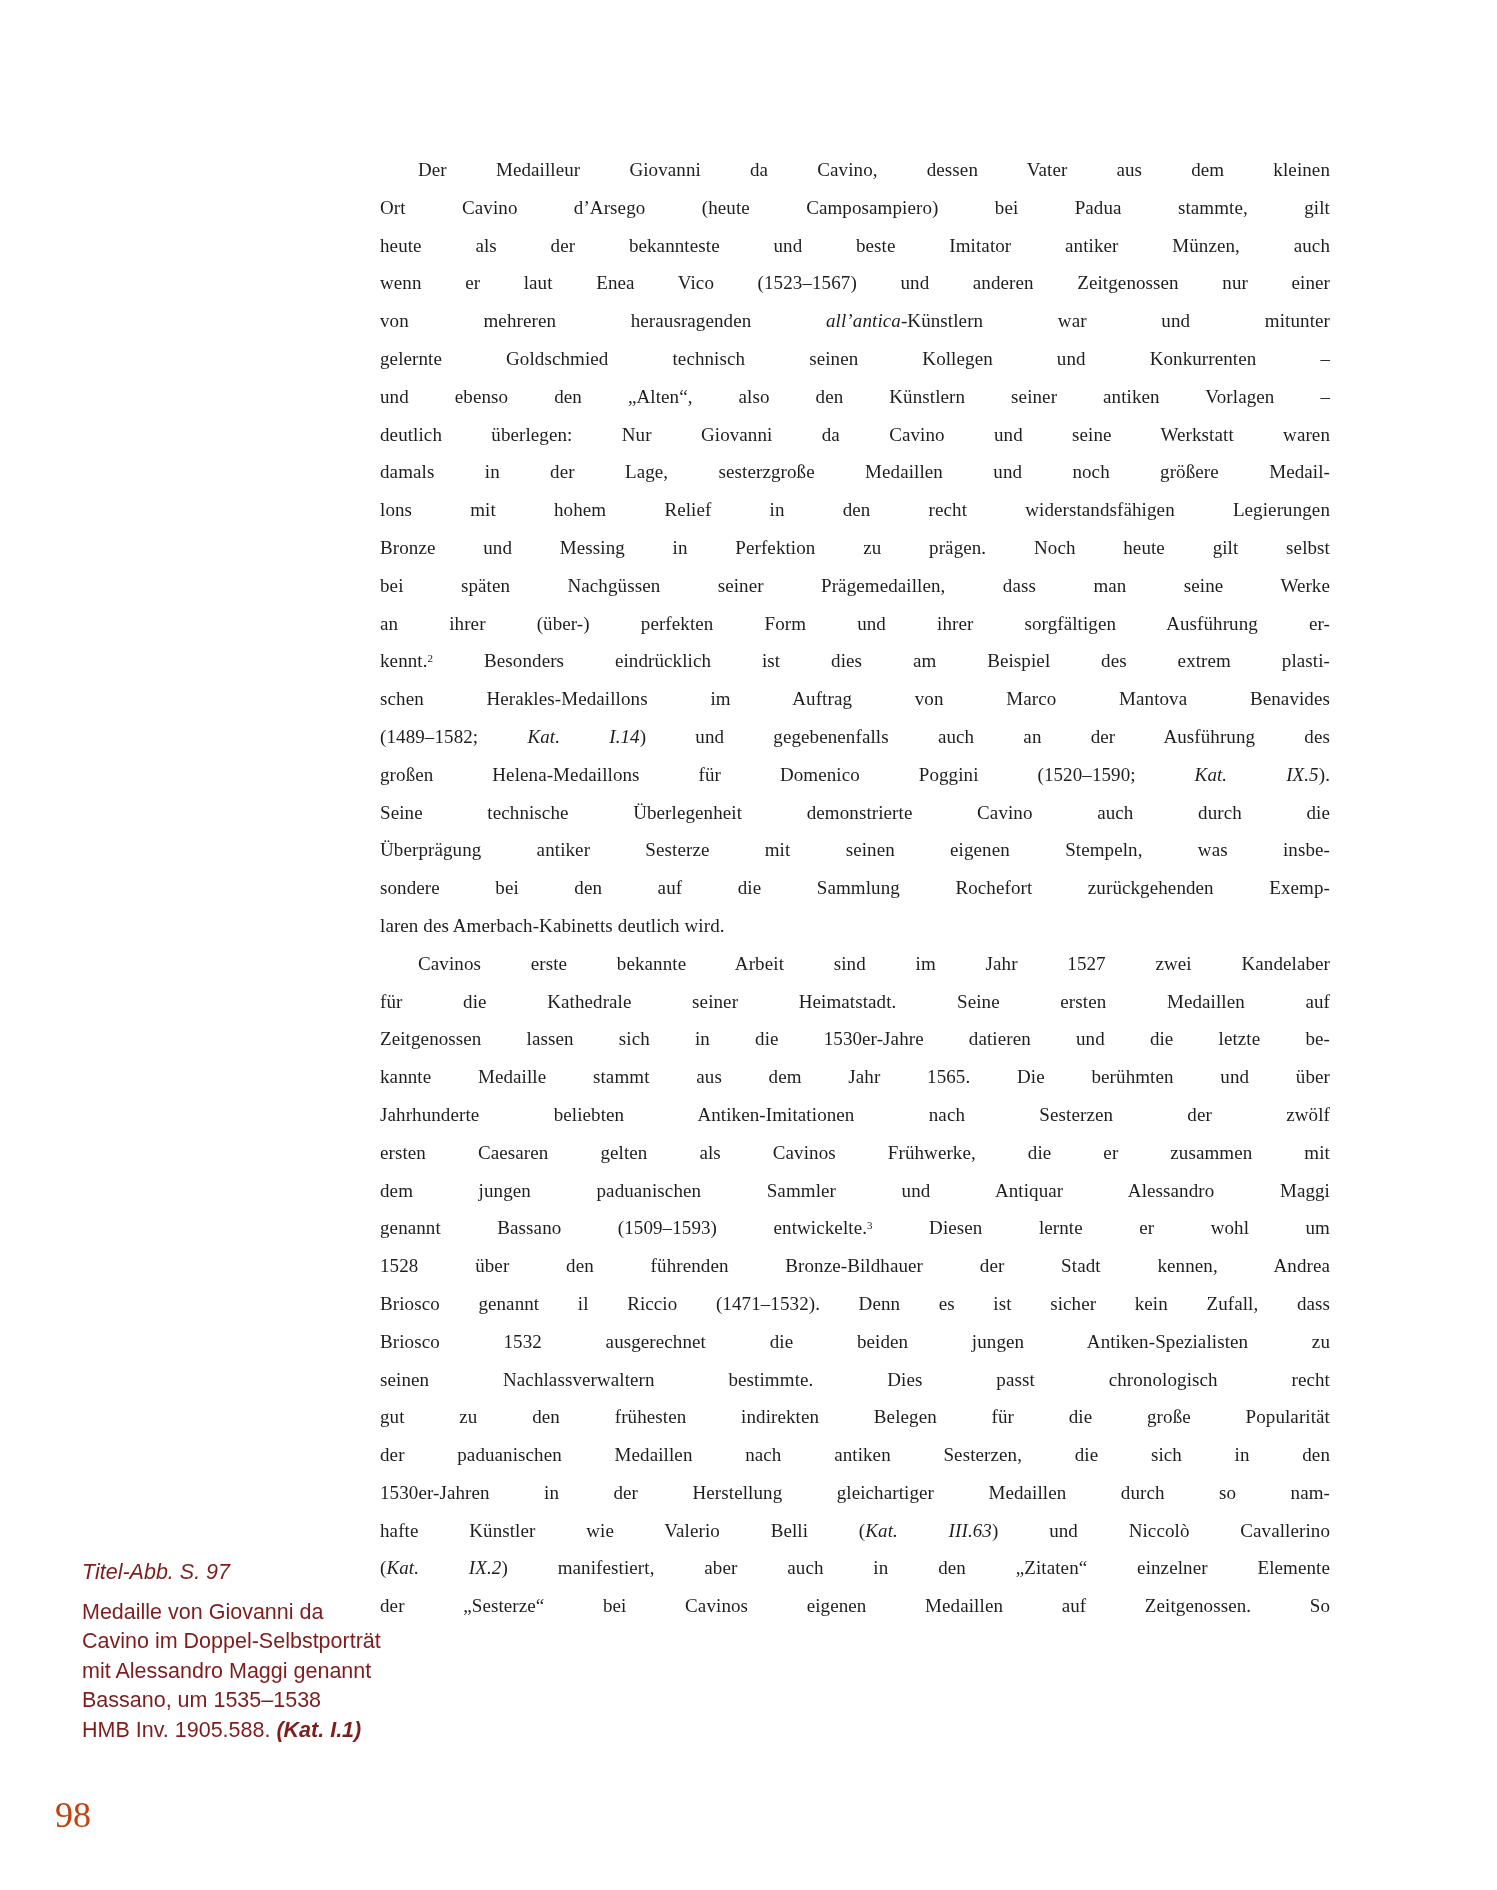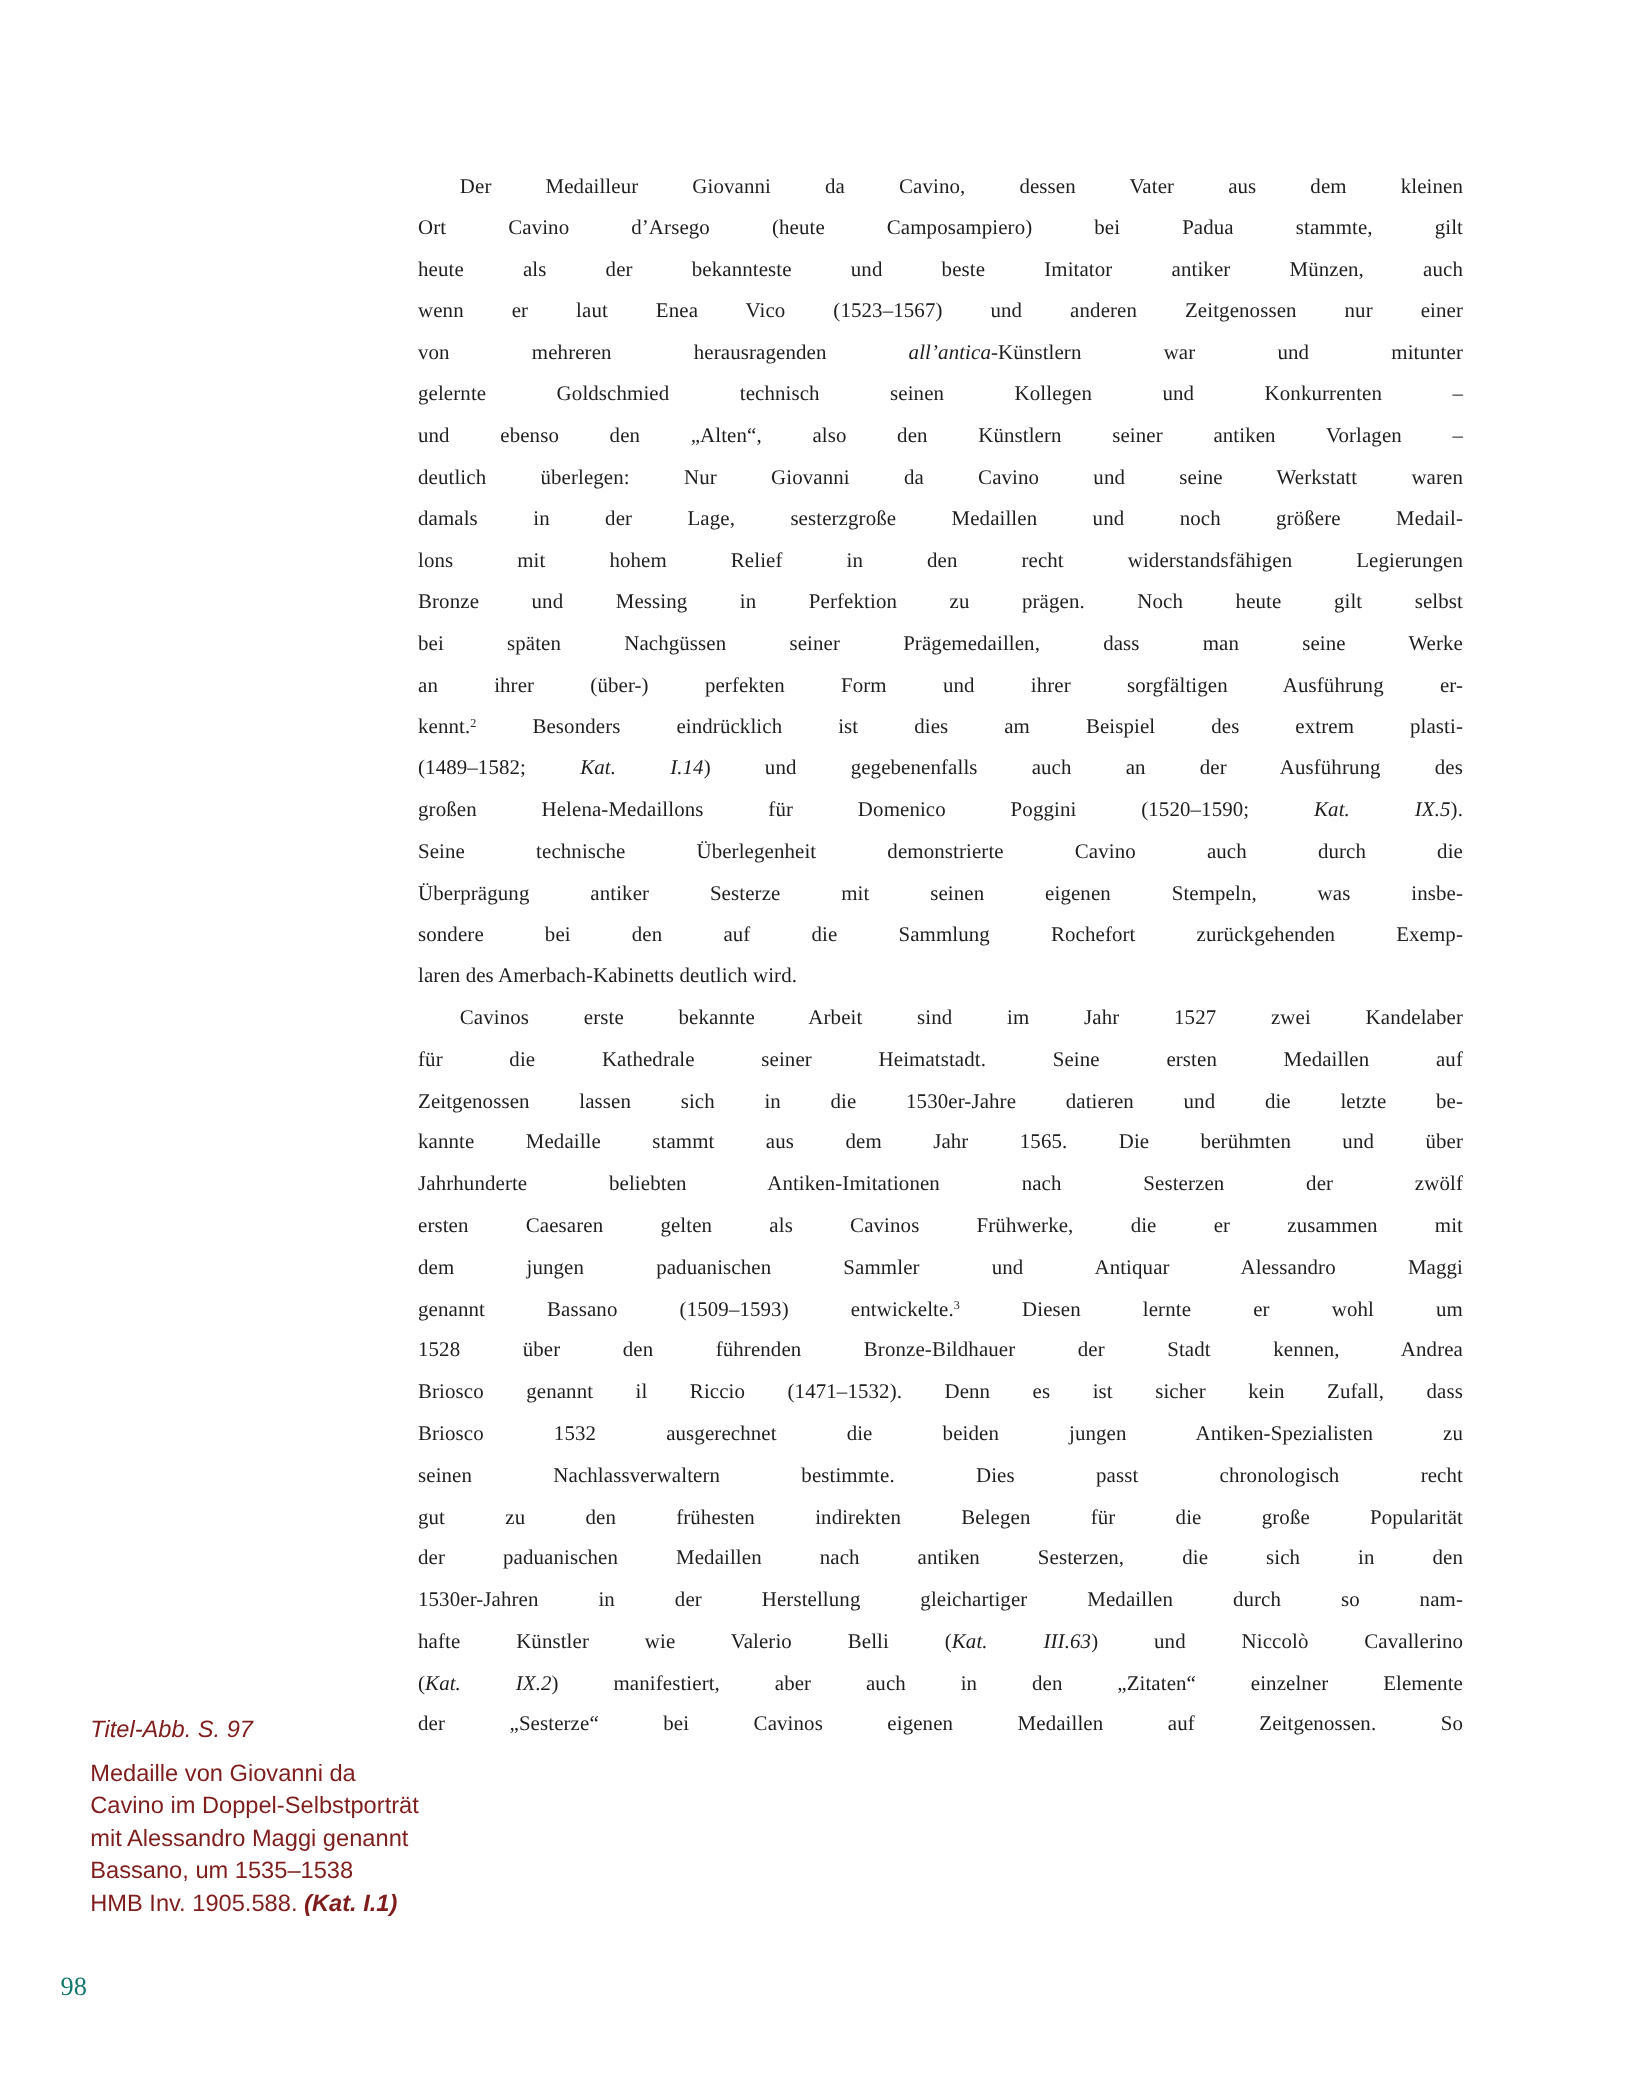--- a/index.html
+++ b/index.html
@@ -54,22 +54,22 @@
   .caption-title {
     font-style: italic;
     margin-bottom: 10px;
   }
   .caption-line i { font-style: italic; font-weight: bold; }
   
   .page-number {
     position: absolute;
     left: 55px;
     top: 1794px;
-    font-size: 24px;
-    color: #0f766e;
+    font-size: 36px;
+    color: #c2410c;
     font-family: "Liberation Serif", serif;
   }
 </style>
 </head>
 <body>
 
 <div class="page">
 
   <main class="body-text">
       <div class="line indent"><span>Der Medailleur Giovanni da Cavino, dessen Vater aus dem kleinen</span></div>
@@ -79,20 +79,21 @@
       <div class="line"><span>von mehreren herausragenden </span><i>all’antica</i><span>-Künstlern war und mitunter</span></div>
       <div class="line"><span>gelernte Goldschmied technisch seinen Kollegen und Konkurrenten –</span></div>
       <div class="line"><span>und ebenso den „Alten“, also den Künstlern seiner antiken Vorlagen –</span></div>
       <div class="line"><span>deutlich überlegen: Nur Giovanni da Cavino und seine Werkstatt waren</span></div>
       <div class="line"><span>damals in der Lage, sesterzgroße Medaillen und noch größere Medail-</span></div>
       <div class="line"><span>lons mit hohem Relief in den recht widerstandsfähigen Legierungen</span></div>
       <div class="line"><span>Bronze und Messing in Perfektion zu prägen. Noch heute gilt selbst</span></div>
       <div class="line"><span>bei späten Nachgüssen seiner Prägemedaillen, dass man seine Werke</span></div>
       <div class="line"><span>an ihrer (über-) perfekten Form und ihrer sorgfältigen Ausführung er-</span></div>
       <div class="line"><span>kennt.</span><sup>2</sup><span> Besonders eindrücklich ist dies am Beispiel des extrem plasti-</span></div>
+      <div class="line"><span>schen Herakles-Medaillons im Auftrag von Marco Mantova Benavides</span></div>
       <div class="line"><span>(1489–1582; </span><i>Kat. I.14</i><span>) und gegebenenfalls auch an der Ausführung des</span></div>
       <div class="line"><span>großen Helena-Medaillons für Domenico Poggini (1520–1590; </span><i>Kat. IX.5</i><span>).</span></div>
       <div class="line"><span>Seine technische Überlegenheit demonstrierte Cavino auch durch die</span></div>
       <div class="line"><span>Überprägung antiker Sesterze mit seinen eigenen Stempeln, was insbe-</span></div>
       <div class="line"><span>sondere bei den auf die Sammlung Rochefort zurückgehenden Exemp-</span></div>
       <div class="line no-just-last"><span>laren des Amerbach-Kabinetts deutlich wird.</span></div>
       <div class="line indent"><span>Cavinos erste bekannte Arbeit sind im Jahr 1527 zwei Kandelaber</span></div>
       <div class="line"><span>für die Kathedrale seiner Heimatstadt. Seine ersten Medaillen auf</span></div>
       <div class="line"><span>Zeitgenossen lassen sich in die 1530er-Jahre datieren und die letzte be-</span></div>
       <div class="line"><span>kannte Medaille stammt aus dem Jahr 1565. Die berühmten und über</span></div>

